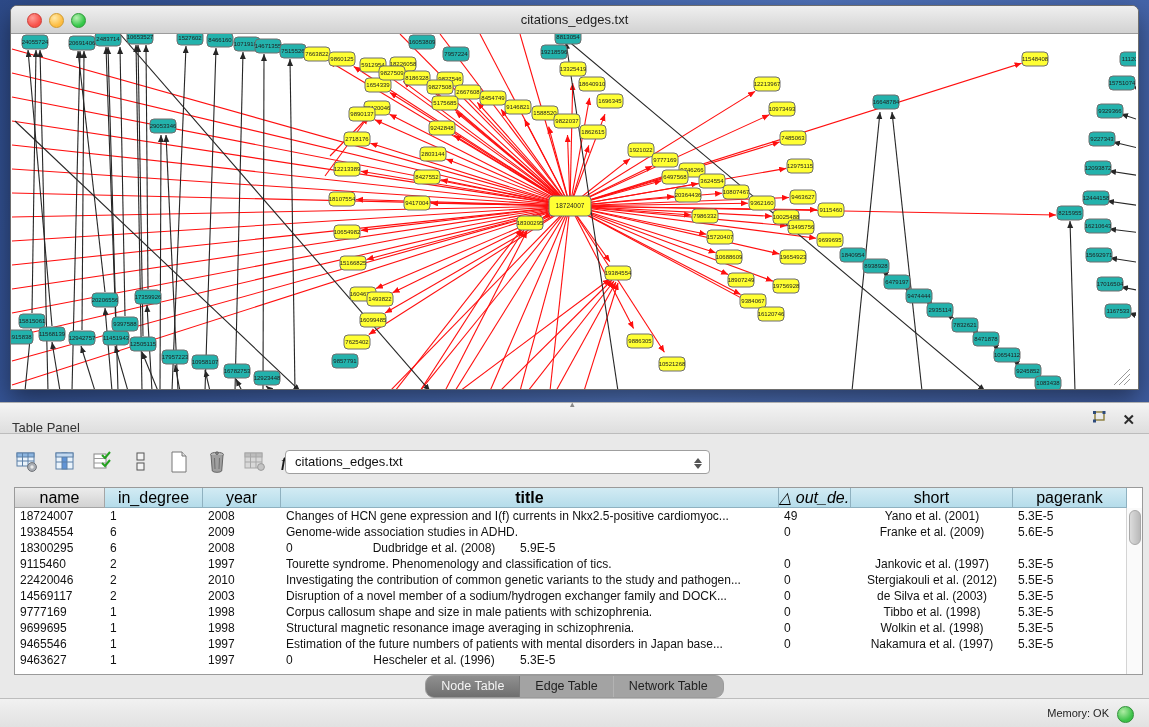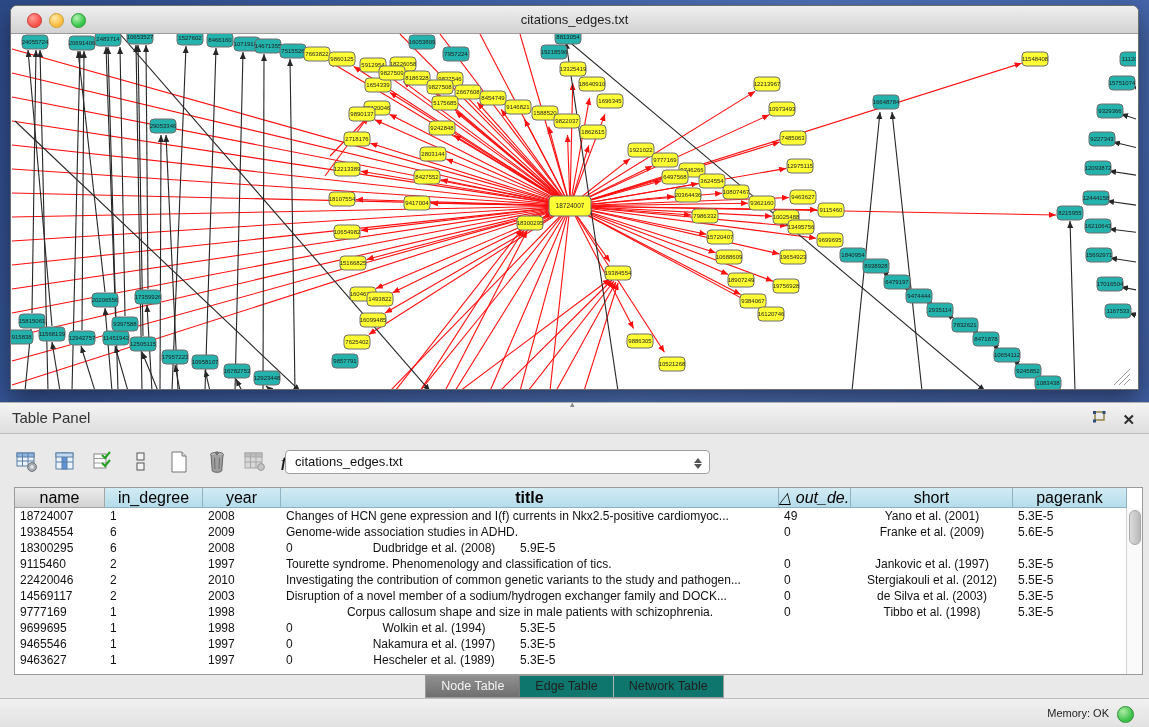--- a/index.html
+++ b/index.html
@@ -18,21 +18,21 @@
   .light{width:13px;height:13px;border-radius:50%}
   .light.red{background:radial-gradient(circle at 35% 30%,#ff9d96,#f85149 65%);border:1px solid #ce3a34}
   .light.yellow{background:radial-gradient(circle at 35% 30%,#ffe9a8,#fdbc40 65%);border:1px solid #d09a2e}
   .light.green{background:radial-gradient(circle at 35% 30%,#b8f1b3,#34c748 65%);border:1px solid #2b9a35}
   .graph-area{position:absolute;top:28px;left:0;right:0;bottom:0;background:#fff;overflow:hidden}
   .graph-area svg{display:block}
 
   
   .table-panel{position:absolute;left:0;top:402px;width:1149px;height:296px;background:#e9e9e9;border-top:1px solid #b0b0b0}
   .panel-titlebar{height:30px;background:linear-gradient(#f4f4f4,#dedede);border-bottom:1px solid #bcbcbc;position:relative}
-  .panel-title{position:absolute;left:12px;top:0;line-height:30px;font-size:15px;color:#333}
+  .panel-title{position:absolute;left:12px;top:10px;line-height:30px;font-size:13px;color:#333}
   .panel-controls{position:absolute;right:14px;top:7px;display:flex;gap:15px;align-items:center}
   .close-x{font-size:15px;font-weight:bold;color:#2c2c2c;line-height:16px}
   .splitter-handle{position:absolute;left:570px;top:-4px;font-size:9px;color:#888}
 
   .toolbar{position:absolute;left:12px;top:42px;height:34px;display:flex;align-items:center;gap:9px}
   .tool{width:29px;height:29px;background:transparent;border:none;padding:0;display:flex;align-items:center;justify-content:center;cursor:default}
   .fx-label{font-family:"Liberation Serif",serif;font-style:italic;font-weight:bold;font-size:15px;color:#1a1a1a}
   .combo{position:absolute;left:285px;top:47px;width:392px;height:22px;background:#fff;border:1px solid #9f9f9f;border-radius:4px;
     font-size:13px;line-height:22px;padding:0 22px 0 9px;color:#111;box-sizing:content-box}
   .combo-stepper{position:absolute;right:7px;top:4px;width:9px;height:16px;display:flex;flex-direction:column;align-items:center;justify-content:center;gap:1px}
@@ -47,21 +47,21 @@
       white-space:nowrap;overflow:hidden}
   .th.silver{background:linear-gradient(#ececec,#d2d2d2);border-right:1px solid #a5a5a5;border-bottom:1px solid #a5a5a5}
   .tbody{position:absolute;left:0;top:20px;right:15px;bottom:0;overflow:hidden}
   .tr{display:flex;height:16px;font-size:12px;line-height:16px;color:#111}
   .td{box-sizing:border-box;padding:0 5px;white-space:nowrap;overflow:hidden}
   .td.center{text-align:center}
   .vscroll{position:absolute;right:0;top:20px;bottom:0;width:15px;background:#fafafa;border-left:1px solid #d4d4d4}
   .vthumb{position:absolute;left:2px;top:2px;width:10px;height:33px;background:linear-gradient(90deg,#dcdcdc,#b9b9b9);border:1px solid #a8a8a8;border-radius:6px}
 
   .tabbar{position:absolute;left:0;top:272px;width:100%;display:flex;justify-content:center}
-  .segment{display:flex;border:1px solid #9b9b9b;border-radius:0;overflow:hidden;background:#0f766e}
+  .segment{display:flex;border:1px solid #9b9b9b;border-radius:9px;overflow:hidden;background:#a3a3a3}
   .seg{padding:2px 15px;font-size:12.5px;color:#1f1f1f;border-right:1px solid #b3b3b3;line-height:17px}
   .seg:last-child{border-right:none}
   .seg.selected{background:linear-gradient(#909090,#6f6f6f);color:#f4f4f4;border-right:1px solid #7a7a7a}
 
   
   .status-bar{position:absolute;left:0;top:698px;width:1149px;height:29px;background:linear-gradient(#f1f1f1,#e1e1e1);border-top:1px solid #bdbdbd}
   .memory{position:absolute;right:40px;line-height:28px;font-size:11px;color:#1e1e1e}
   .mem-dot{position:absolute;right:15px;top:7px;width:15px;height:15px;border-radius:50%;
     background:radial-gradient(circle at 35% 30%,#aeeca4,#3cc249 65%);border:1px solid #2e8f36}
 </style>
@@ -859,47 +859,49 @@
           <div class="td" style="width: 78px;">2003</div>
           <div class="td" style="width: 498px;">Disruption of a novel member of a sodium/hydrogen exchanger family and DOCK...</div>
           <div class="td" style="width: 72px;">0</div>
           <div class="td center" style="width: 162px;">de Silva et al. (2003)</div>
           <div class="td" style="width: 114px;">5.3E-5</div>
         </div>
         <div class="tr">
           <div class="td" style="width: 90px;">9777169</div>
           <div class="td" style="width: 98px;">1</div>
           <div class="td" style="width: 78px;">1998</div>
-          <div class="td" style="width: 498px; text-align: center;">Corpus callosum shape and size in male patients with schizophrenia.</div>
+          <div class="td" style="width: 498px;">Corpus callosum shape and size in male patients with schizophrenia.</div>
           <div class="td" style="width: 72px;">0</div>
           <div class="td center" style="width: 162px;">Tibbo et al. (1998)</div>
           <div class="td" style="width: 114px;">5.3E-5</div>
         </div>
         <div class="tr">
           <div class="td" style="width: 90px;">9699695</div>
           <div class="td" style="width: 98px;">1</div>
           <div class="td" style="width: 78px;">1998</div>
+          <div class="td" style="width: 498px;">Structural magnetic resonance image averaging in schizophrenia.</div>
           <div class="td" style="width: 72px;">0</div>
-          <div class="td center" style="width: 162px;">Wolkin et al. (1994)</div>
+          <div class="td center" style="width: 162px;">Wolkin et al. (1998)</div>
           <div class="td" style="width: 114px;">5.3E-5</div>
         </div>
         <div class="tr">
           <div class="td" style="width: 90px;">9465546</div>
           <div class="td" style="width: 98px;">1</div>
           <div class="td" style="width: 78px;">1997</div>
+          <div class="td" style="width: 498px;">Estimation of the future numbers of patients with mental disorders in Japan base...</div>
           <div class="td" style="width: 72px;">0</div>
           <div class="td center" style="width: 162px;">Nakamura et al. (1997)</div>
           <div class="td" style="width: 114px;">5.3E-5</div>
         </div>
         <div class="tr">
           <div class="td" style="width: 90px;">9463627</div>
           <div class="td" style="width: 98px;">1</div>
           <div class="td" style="width: 78px;">1997</div>
           <div class="td" style="width: 72px;">0</div>
-          <div class="td center" style="width: 162px;">Hescheler et al. (1989)</div>
+          <div class="td center" style="width: 162px;">Hescheler et al. (1996)</div>
           <div class="td" style="width: 114px;">5.3E-5</div>
         </div>
       </div>
     <div class="vscroll">
       <div class="vthumb"></div>
     </div>
   </div>
 
   <div class="tabbar">
     <div class="segment">

